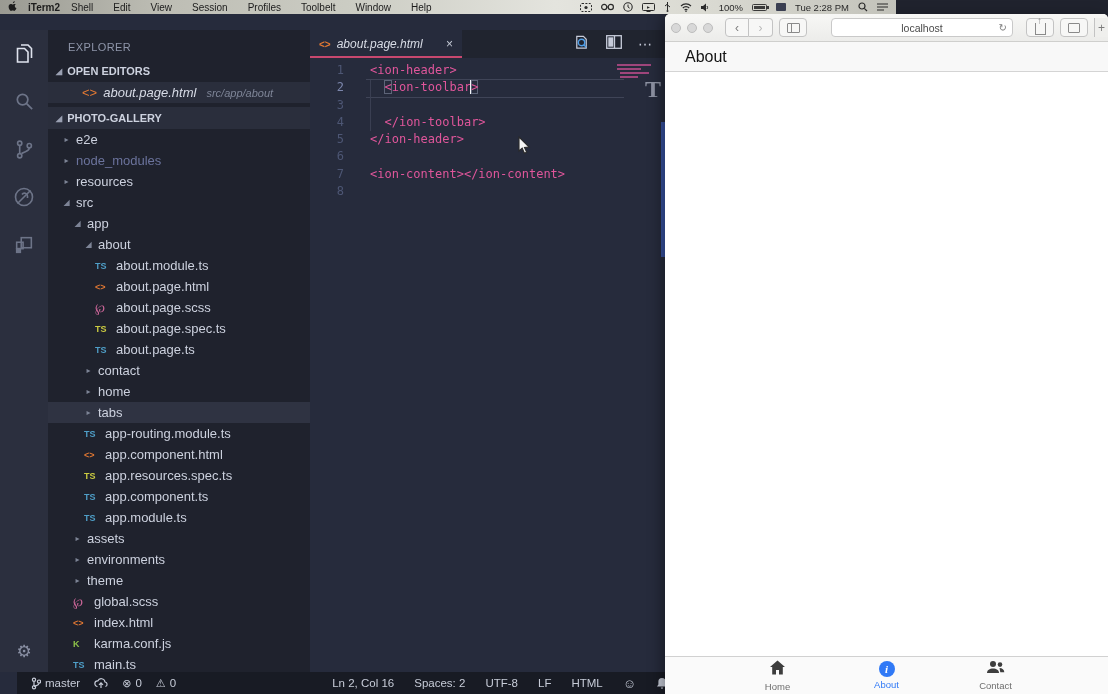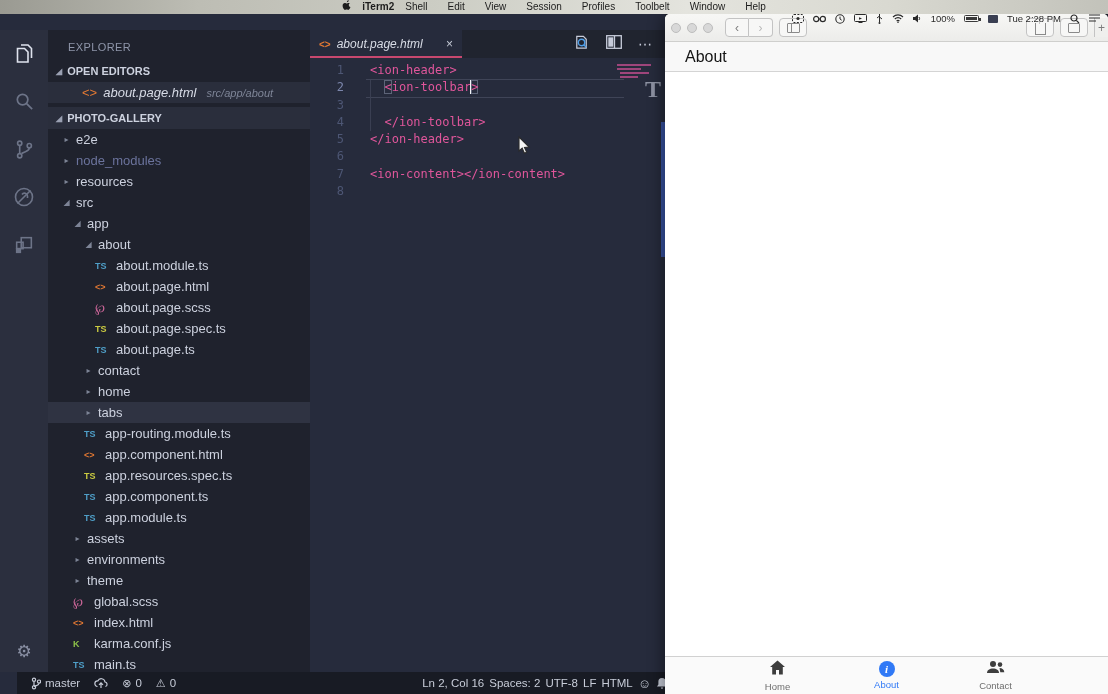--- a/index.html
+++ b/index.html
@@ -1,23 +1,23 @@
 <!DOCTYPE html>
 <html><head>
 <meta charset="utf-8">
 <style>
   * { margin:0; padding:0; box-sizing:border-box; }
   html,body { width:1108px; height:694px; overflow:hidden; background:#20232e;
     font-family:"Liberation Sans", sans-serif; }
   .screen { position:relative; width:1108px; height:694px; }
 
   
-  .menubar { position:absolute; left:0; top:0; width:1108px; height:14px;
+  .menubar { position:absolute; left:0; top:0; width:896px; height:14px;
     background:linear-gradient(90deg,#9a9a92,#bdbdb4 18%,#cccdc4 40%,#e4e4de 62%,#d9d9d1 80%,#c2c2ba);
-    display:flex; align-items:center; font-size:10px; color:#1c1c1c; padding:0 8px; z-index:50;flex-direction:column;}
+    display:flex; align-items:center; font-size:10px; color:#1c1c1c; padding:0 8px; z-index:50;}
   .mb-left { display:flex; align-items:center; gap:11px; }
   .mb-app { font-weight:bold; }
   .mb-item { white-space:nowrap; }
   .mb-right { margin-left:auto; display:flex; align-items:center; gap:9px; color:#2a2a2a; }
   .mb-right svg { display:block; }
   .mb-text { font-size:9.5px; }
   .battery { width:15px; height:7px; border:1px solid #3a3a3a; border-radius:1.5px; position:relative; }
   .battery i { position:absolute; left:1px; top:1px; bottom:1px; right:1px; background:#3a3a3a; display:block;}
   .battery:after { content:""; position:absolute; right:-3px; top:1.5px; width:2px; height:3px; background:#3a3a3a; }
   .flagbox { width:10px; height:8px; background:#3a3f52; border-radius:1px; }
@@ -77,21 +77,21 @@
   .indent-guide { position:absolute; left:60px; top:22px; width:1px; height:51px; background:#3a3f52; }
   .minimap { position:absolute; right:14px; top:6px; width:34px; }
   .minimap i { display:block; height:2px; margin-bottom:2px; background:#b44a86; opacity:.85; }
   .minimap i:nth-child(2){ width:70%; } .minimap i:nth-child(3){ width:85%; margin-left:8%; } .minimap i:nth-child(4){ width:55%; margin-left:8%; }
   .mm-glyph { position:absolute; right:4px; top:18px; font-size:24px; font-weight:bold; color:#8e93a3; font-family:"Liberation Serif",serif; }
   .scroll-strip { position:absolute; right:0; top:64px; width:4px; height:135px; background:#3c5fc0; opacity:.75; }
 
   .statusbar { position:absolute; left:17px; bottom:0; width:100%; height:22px; background:#181b24;
     color:#c7ccd8; font-size:11.5px; display:flex; align-items:center; padding:0 14px; gap:14px; }
   .sb-item { display:flex; align-items:center; gap:4px; white-space:nowrap; }
-  .sb-right { margin-left:auto; display:flex; align-items:center; gap:5px; }
+  .sb-right { margin-left:auto; display:flex; align-items:center; gap:20px; }
   .sb-sym { font-size:11px; }
 
   
   .safari { position:absolute; left:665px; top:14px; width:443px; height:680px; background:#ffffff;
     border-radius:5px 5px 0 0; box-shadow:-4px 2px 14px rgba(0,0,0,.35); overflow:hidden; }
   .sf-toolbar { position:absolute; left:0; top:0; width:100%; height:28px;
     background:linear-gradient(#f7f7f5,#ececea); border-bottom:1px solid #cfcfcd;
     display:flex; align-items:center; padding:0 6px; gap:6px; }
   .sf-lights { display:flex; gap:6px; margin-right:6px; }
   .sf-lights i { width:10px; height:10px; border-radius:50%; background:#d8d8d8; border:1px solid #bdbdbd; }
@@ -508,20 +508,24 @@
           <i></i>
           <i></i>
         </span>
       <span class="sf-nav">
         <span class="sf-btn">‹</span>
         <span class="sf-btn">›</span>
       </span>
       <span class="sf-btn sf-side">
           <span class="pane-ico"></span>
         </span>
+      <span class="urlfield">
+        <span>localhost</span>
+        <span class="reload">↻</span>
+      </span>
       <span class="sf-right">
         <span class="sf-btn" style="width:28px">
             <span class="share-ico"></span>
           </span>
         <span class="sf-btn" style="width:28px">
             <span class="tabs-ico"></span>
           </span>
         <span class="sf-btn newtab">+</span>
       </span>
     </div>

